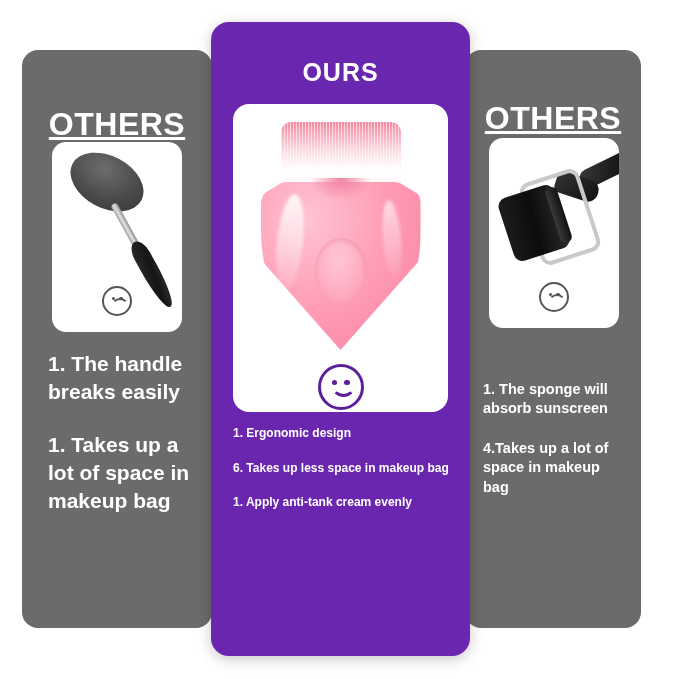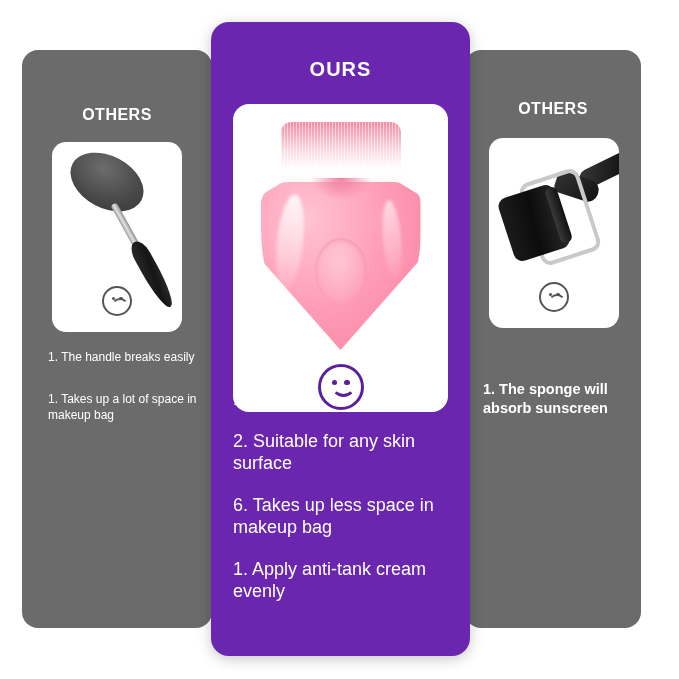--- a/index.html
+++ b/index.html
@@ -55,28 +55,29 @@
 
   
   .panel-title {
     color: #ffffff;
     text-align: center;
     font-weight: bold;
     letter-spacing: 0.5px;
     user-select: none;
   }
   .others-title {
-    font-size: 16px;
+    font-size: 32px;
     margin-top: 56px;
+    text-decoration: underline;
   }
   .panel-others-right .others-title {
     margin-top: 50px;
   }
   .ours-title {
-    font-size: 20px;
+    font-size: 25px;
     margin-top: 36px;
     letter-spacing: 1px;
   }
 
   
   .img-card {
     position: absolute;
     background: #ffffff;
     border-radius: 14px;
     overflow: hidden;
@@ -173,39 +174,39 @@
   
   .list {
     position: absolute;
     color: #ffffff;
     box-sizing: border-box;
   }
   .list-left {
     left: 26px;
     top: 300px;
     width: 150px;
-    font-size: 12px;
+    font-size: 21px;
     line-height: 1.32;
-    font-weight: normal;
+    font-weight: bold;
   }
   .list-right {
     left: 18px;
     top: 330px;
     width: 146px;
     font-size: 14.5px;
     line-height: 1.34;
     font-weight: bold;
   }
   .list-center {
     left: 22px;
-    top: 367px;
+    top: 404px;
     width: 226px;
-    font-size: 18px;
+    font-size: 12px;
     line-height: 1.22;
-    font-weight: normal;
+    font-weight: bold;
   }
   .list-item { margin-bottom: 22px; }
   .list-left .list-item { margin-bottom: 26px; }
   .list-right .list-item { margin-bottom: 20px; }
   .list-center .list-item { margin-bottom: 20px; }
   .list-item:last-child { margin-bottom: 0; }
 
   
   .art { position: absolute; inset: 0; }
   .oval-head {
@@ -433,20 +434,21 @@
       </div>
       <div class="face face-sad">
         <span class="eye l"></span>
         <span class="eye r"></span>
         <span class="mouth"></span>
       </div>
     </div>
 
     <div class="list list-right">
       <div class="list-item">1. The sponge will absorb sunscreen</div>
+      <div class="list-item">4.Takes up a lot of space in makeup bag</div>
     </div>
   </div>
 
   <div class="panel panel-ours">
     <div class="panel-title ours-title">OURS</div>
 
     <div class="img-card card-center">
       <div class="heart-wrap">
         <div class="bristles"></div>
         <div class="heart-body"></div>
@@ -457,19 +459,18 @@
       </div>
       <div class="face face-happy">
         <span class="eye l"></span>
         <span class="eye r"></span>
         <span class="mouth"></span>
       </div>
     </div>
 
     <div class="list list-center">
       <div class="list-item">1. Ergonomic design</div>
-      <div class="list-item">2. Suitable for any skin surface</div>
       <div class="list-item">6. Takes up less space in makeup bag</div>
       <div class="list-item">1. Apply anti-tank cream evenly</div>
     </div>
   </div>
 
 </div>
 
 </body></html>

